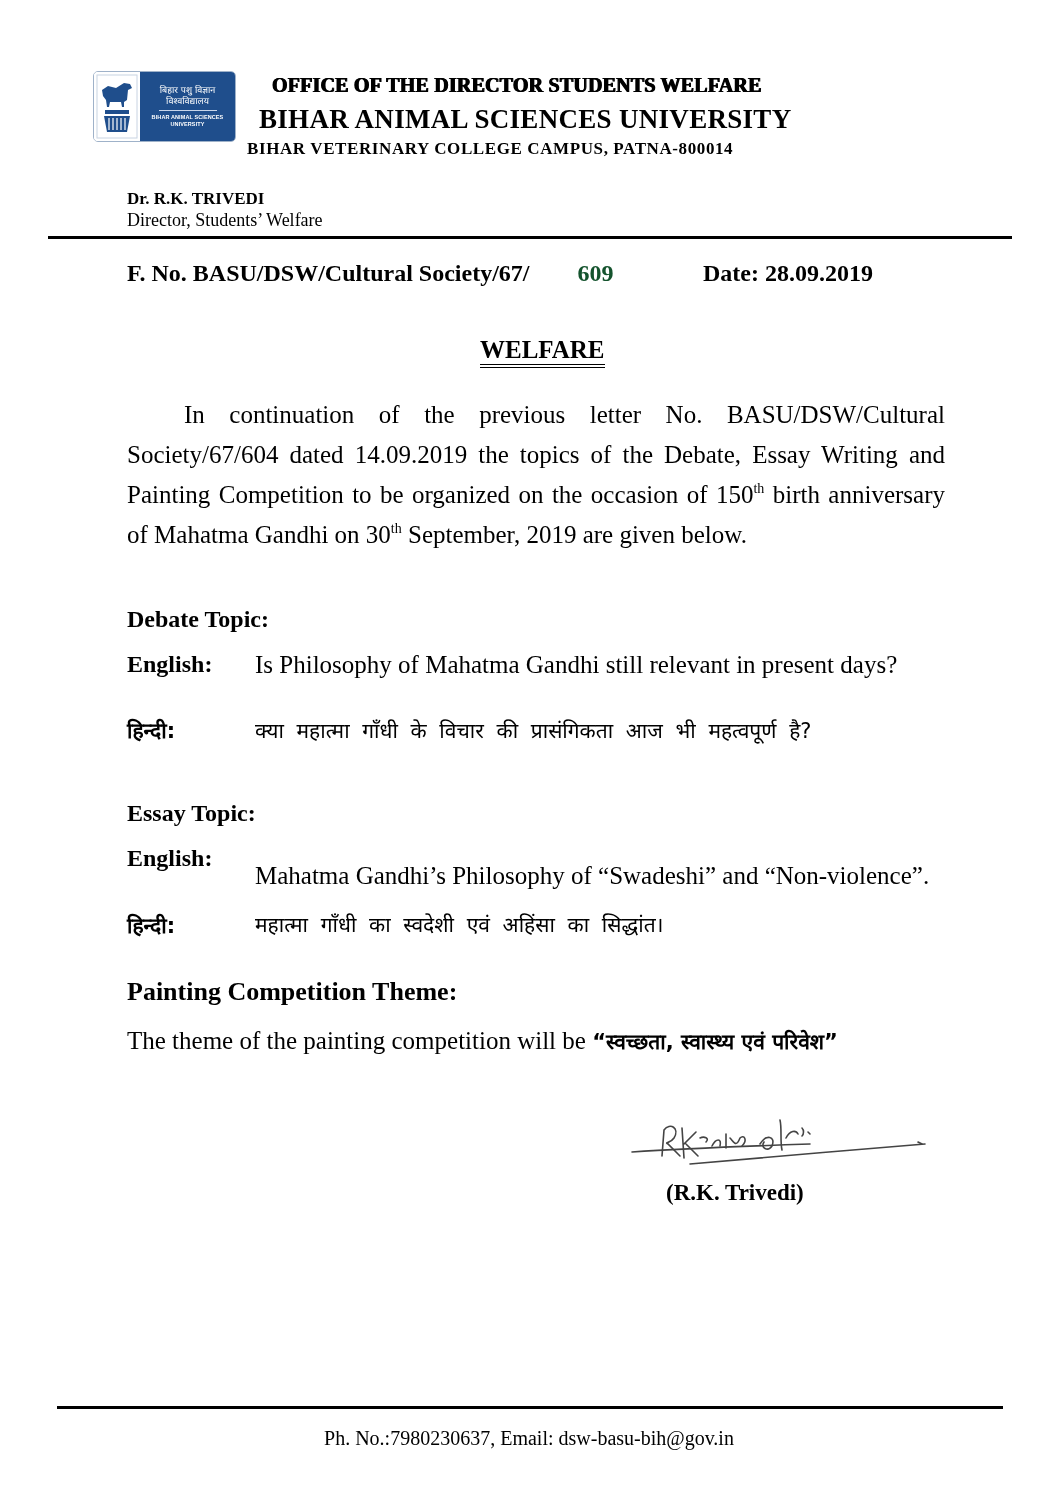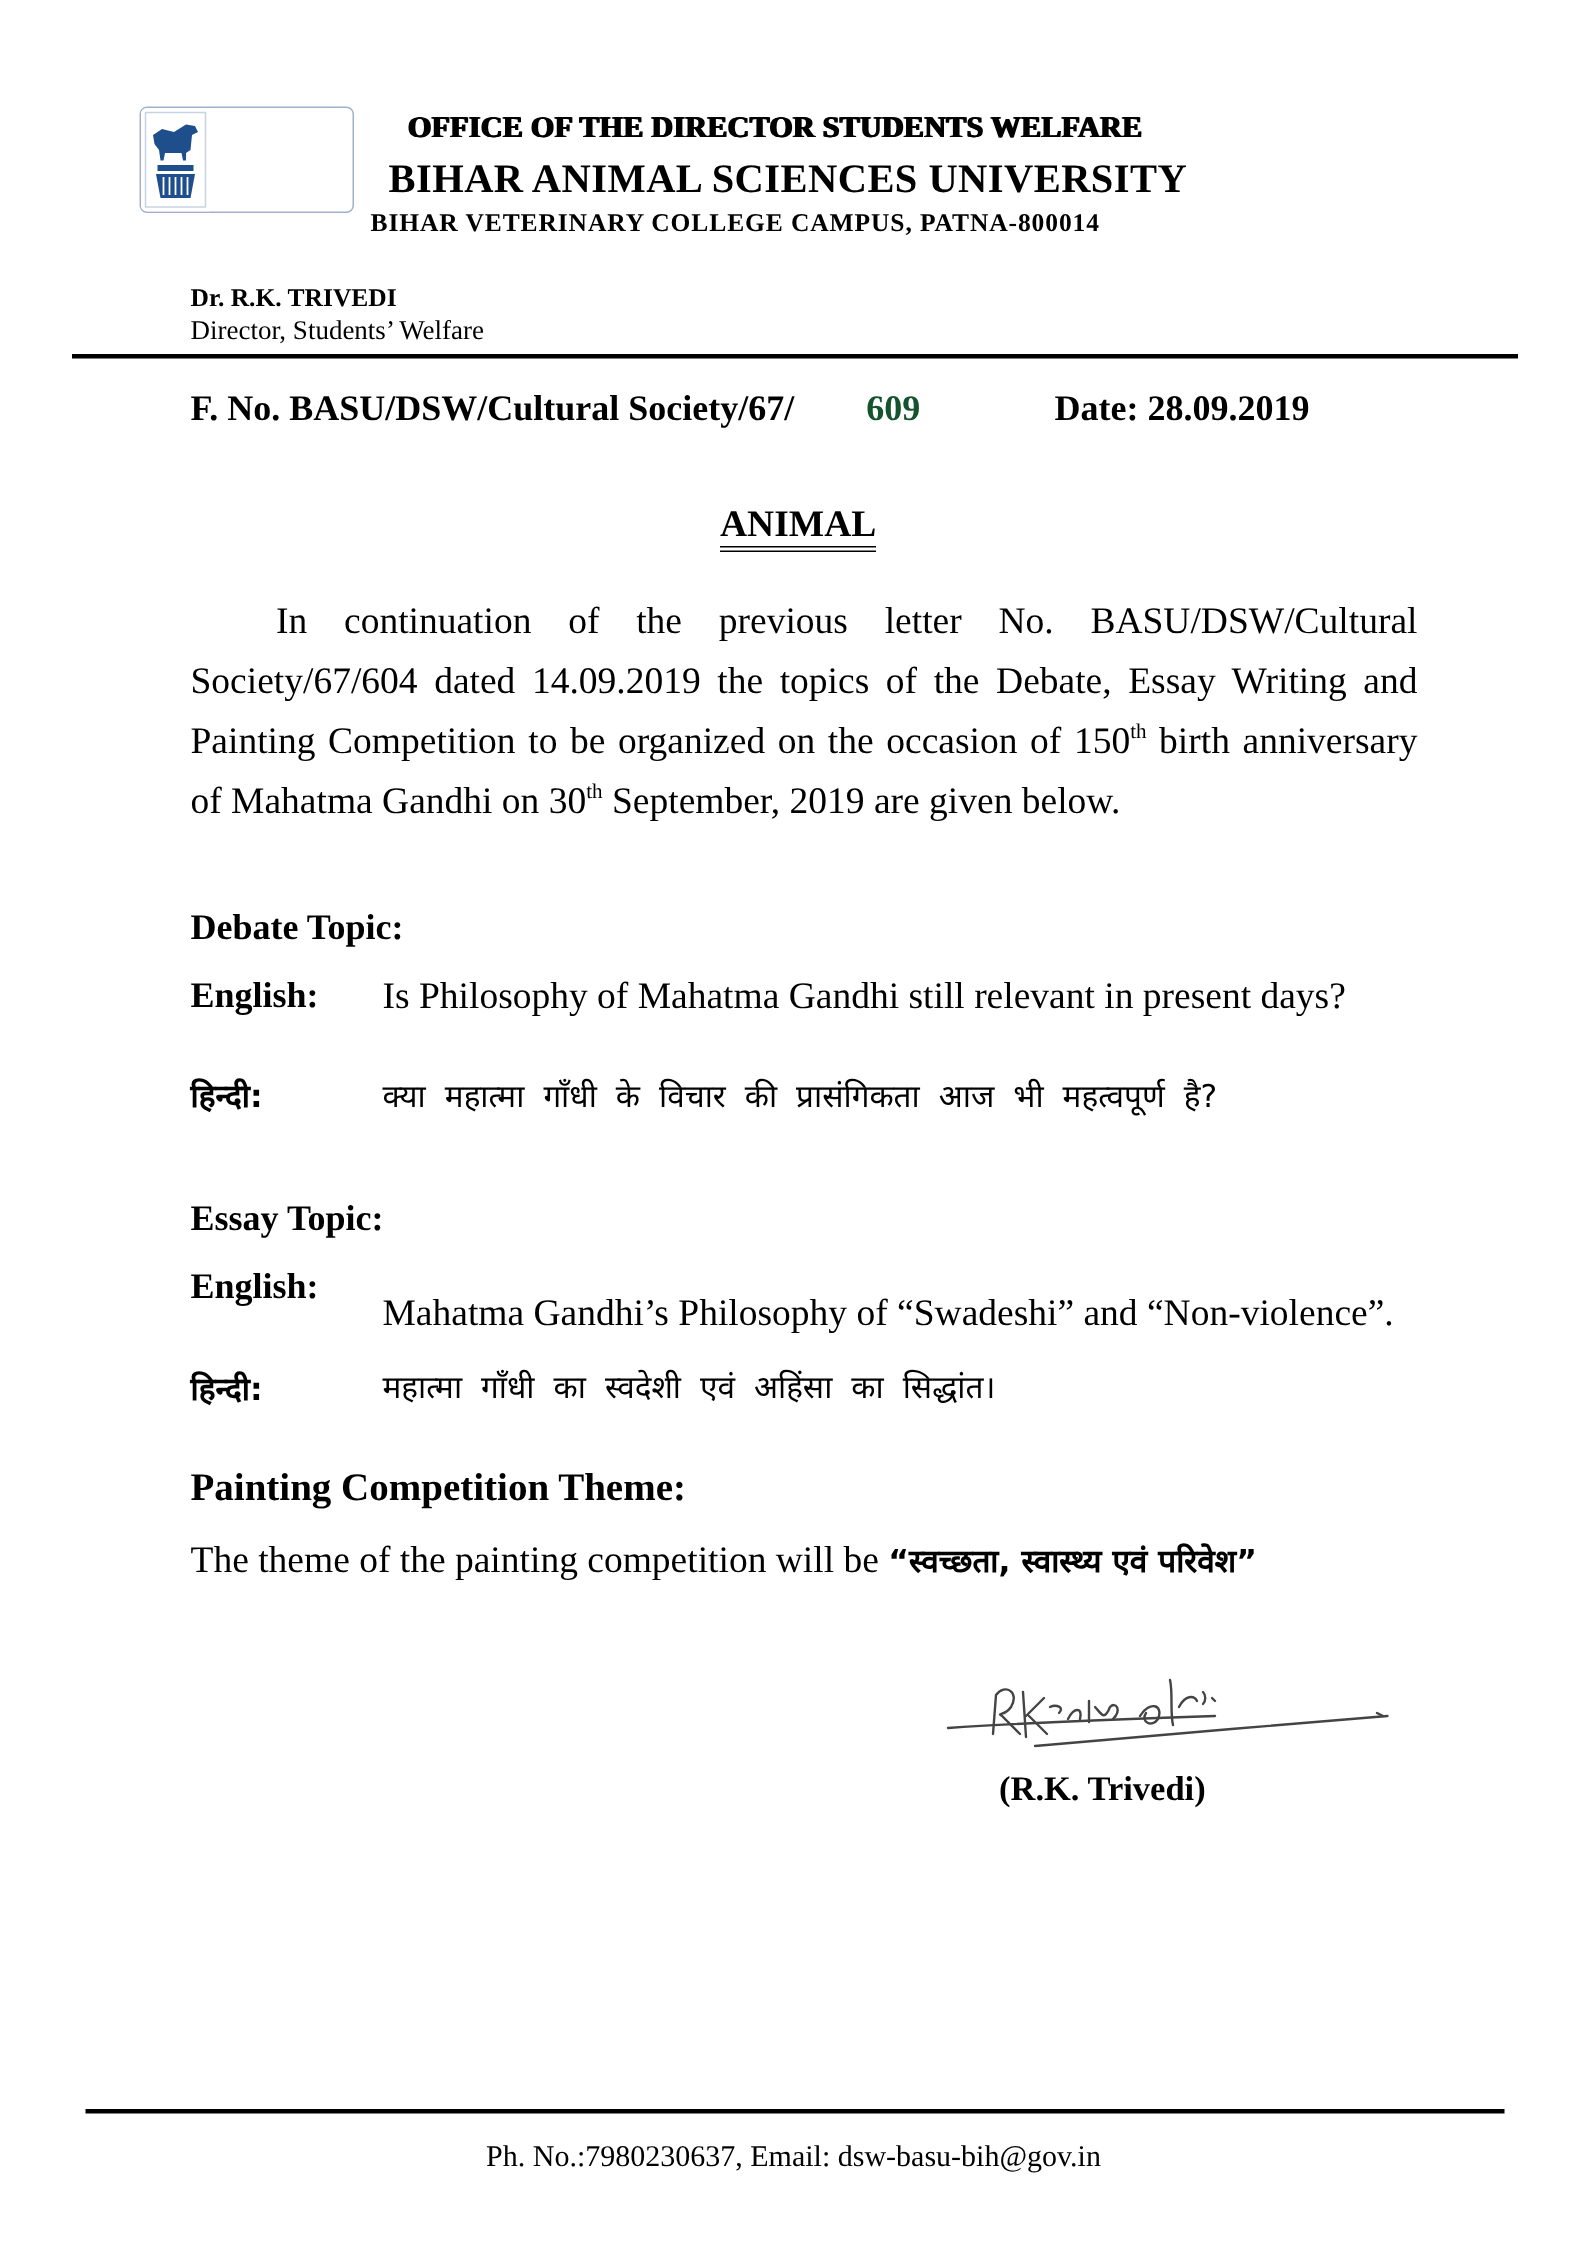--- a/index.html
+++ b/index.html
@@ -64,34 +64,40 @@
     <svg width="46" height="69" viewBox="0 0 46 69">
       <rect x="3" y="3" width="40" height="63" fill="none" stroke="#c8d3e2" stroke-width="1"></rect>
 
       <path d="M8 18 L14 14 L22 16 L30 11 L36 12 L38 16 L34 18 L33 28 L30 30 L30 35 L28 35 L27 30 L16 30 L15 35 L13 35 L12 28 L9 24 Z" fill="#1f4e8c"></path>
 
       <rect x="11" y="38" width="24" height="4" fill="#1f4e8c"></rect>
       <path d="M10 44 L36 44 L33 60 L13 60 Z" fill="#1f4e8c"></path>
       <path d="M15 46 L15 58 M19 46 L19 58 M23 46 L23 58 M27 46 L27 58 M31 46 L31 58" stroke="#fff" stroke-width="1.2"></path>
     </svg>
   </div>
+  <div class="logo-panel">
+    <div class="logo-hi">बिहार पशु विज्ञान विश्वविद्यालय</div>
+    <div class="logo-sep"></div>
+    <div class="logo-en">BIHAR ANIMAL SCIENCES</div>
+    <div class="logo-en">UNIVERSITY</div>
+  </div>
 </div>
 
 <div class="abs office">OFFICE OF THE DIRECTOR STUDENTS WELFARE</div>
 <div class="abs univ">BIHAR ANIMAL SCIENCES UNIVERSITY</div>
 <div class="abs campus">BIHAR VETERINARY COLLEGE CAMPUS, PATNA-800014</div>
 
 <div class="abs dr-name">Dr. R.K. TRIVEDI</div>
 <div class="abs dr-title">Director, Students’ Welfare</div>
 <div class="abs rule-top"></div>
 
 <div class="abs fno"><span>F. No. BASU/DSW/Cultural Society/67/</span><span class="blue">609</span></div>
 <div class="abs date">Date: 28.09.2019</div>
 
-<div class="abs notice">ANIMAL</div>
+<div class="abs notice">WELFARE</div>
 
 <div class="abs body-para"><span class="ind"></span><span>In continuation of the previous letter No. BASU/DSW/Cultural Society/67/604 dated 14.09.2019 the topics of the Debate, Essay Writing and Painting Competition to be organized on the occasion of 150</span><sup>th</sup><span> birth anniversary of Mahatma Gandhi on 30</span><sup>th</sup><span> September, 2019 are given below.</span></div>
 
 <div class="abs section-h" style="top:606px;">Debate Topic:</div>
 <div class="abs row-label" style="top:651px;">English:</div>
 <div class="abs row-text" style="top:649px;">Is Philosophy of Mahatma Gandhi still relevant in present days?</div>
 <div class="abs row-label hindi" style="top:716px; font-weight:bold;">हिन्दी:</div>
 <div class="abs row-text hindi hindi-j" style="top:714px; line-height:34px;">क्या महात्मा गाँधी के विचार की प्रासंगिकता आज भी महत्वपूर्ण है?</div>
 
 <div class="abs section-h" style="top:800px;">Essay Topic:</div>

